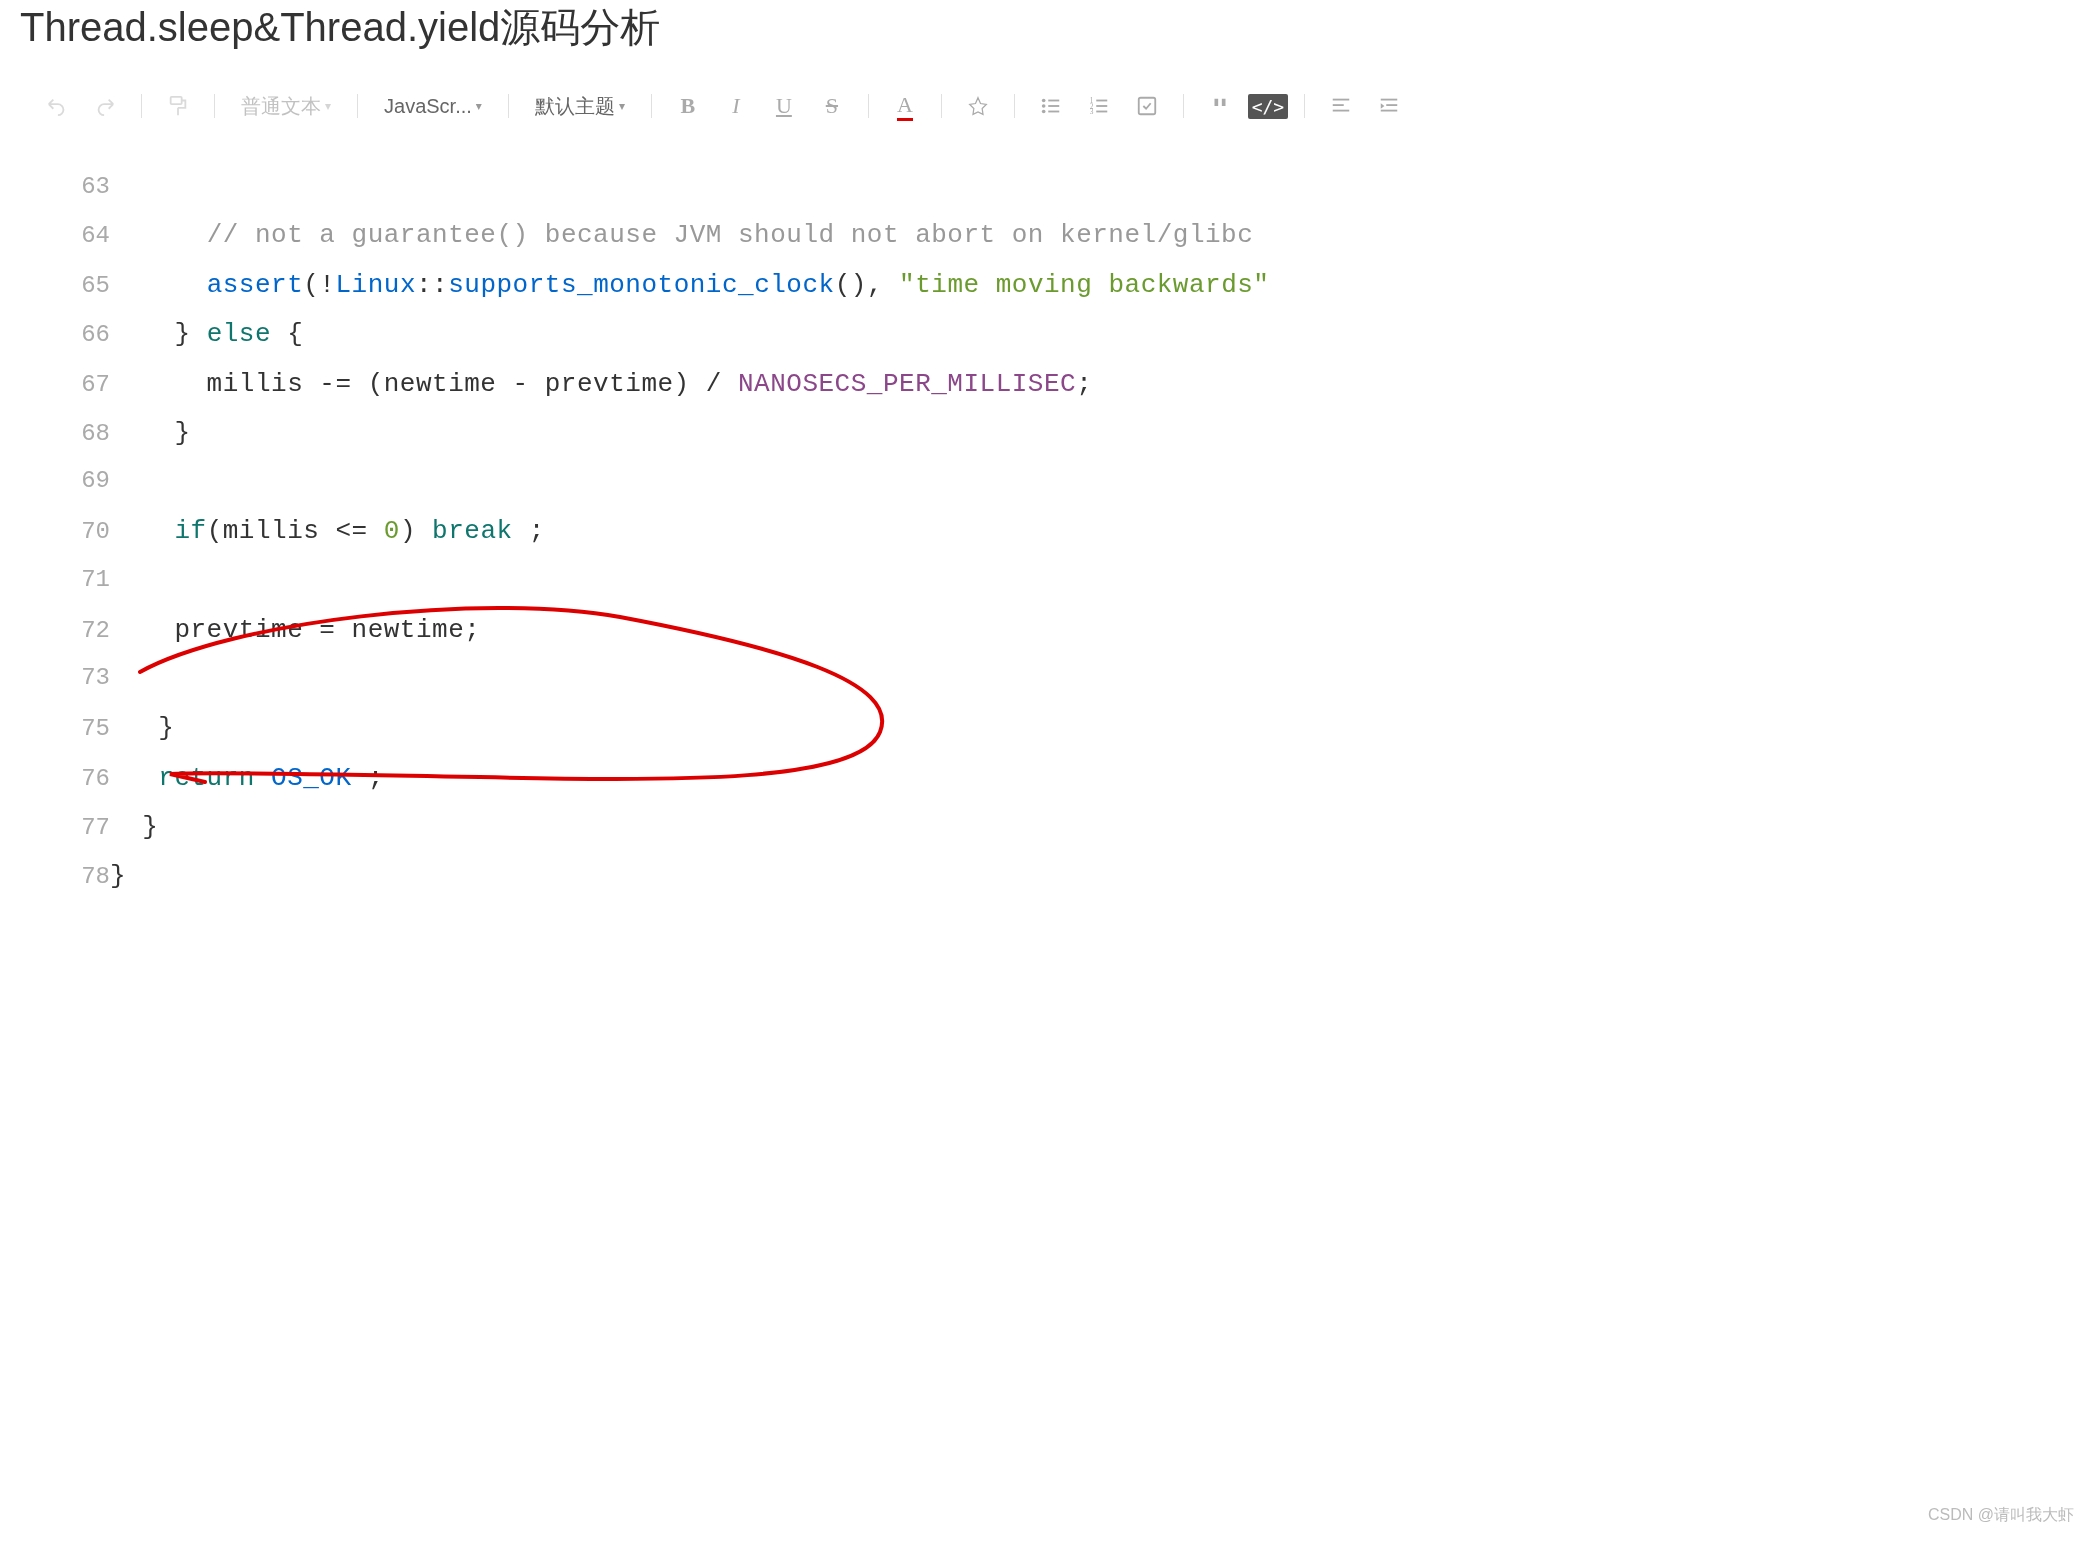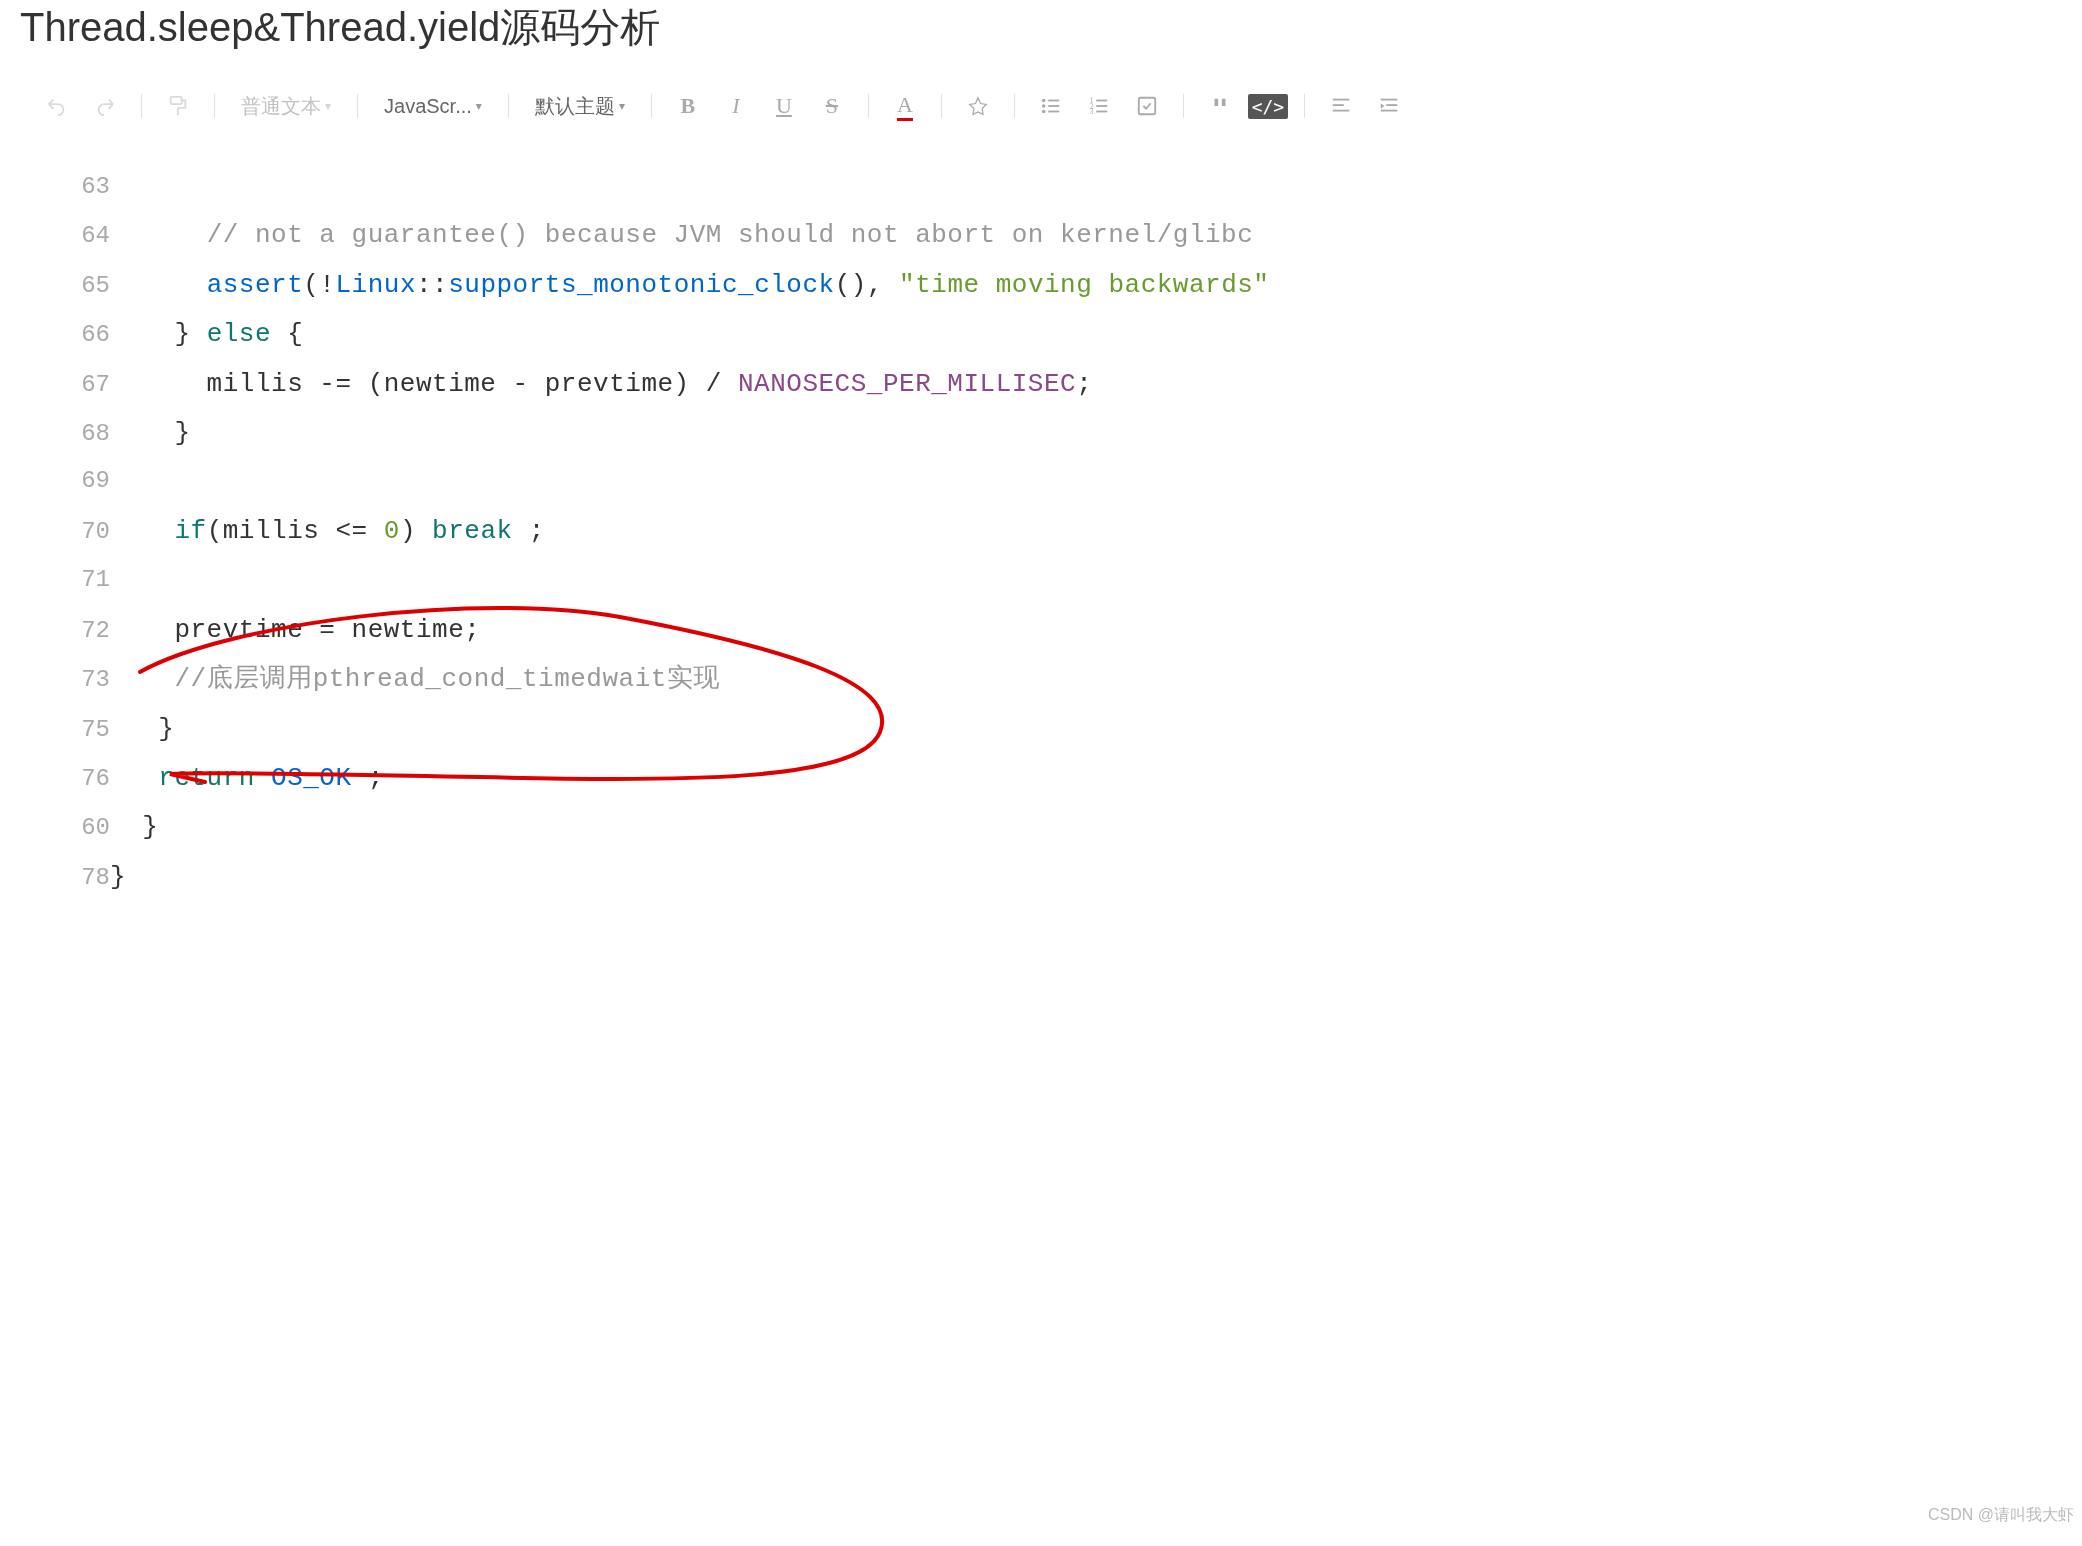--- a/index.html
+++ b/index.html
@@ -284,32 +284,31 @@
     <div class="code-line">
       <span class="line-number">71</span>
       <span class="code-content"><span></span></span>
     </div>
     <div class="code-line">
       <span class="line-number">72</span>
       <span class="code-content"><span>    prevtime = newtime;</span></span>
     </div>
     <div class="code-line">
       <span class="line-number">73</span>
-      <span class="code-content"><span>    </span><span class="comment">//底层调用pthread_cond_timedwait实现</span></span>
     </div>
     <div class="code-line">
       <span class="line-number">75</span>
       <span class="code-content"><span>   }</span></span>
     </div>
     <div class="code-line">
       <span class="line-number">76</span>
       <span class="code-content"><span>   </span><span class="keyword">return</span><span> </span><span class="classname">OS_OK</span><span> ;</span></span>
     </div>
     <div class="code-line">
-      <span class="line-number">60</span>
+      <span class="line-number">77</span>
       <span class="code-content"><span>  }</span></span>
     </div>
     <div class="code-line">
       <span class="line-number">78</span>
       <span class="code-content"><span>}</span></span>
     </div>
   </div>
 
 <div class="watermark">
   <span>CSDN @请叫我大虾</span>

